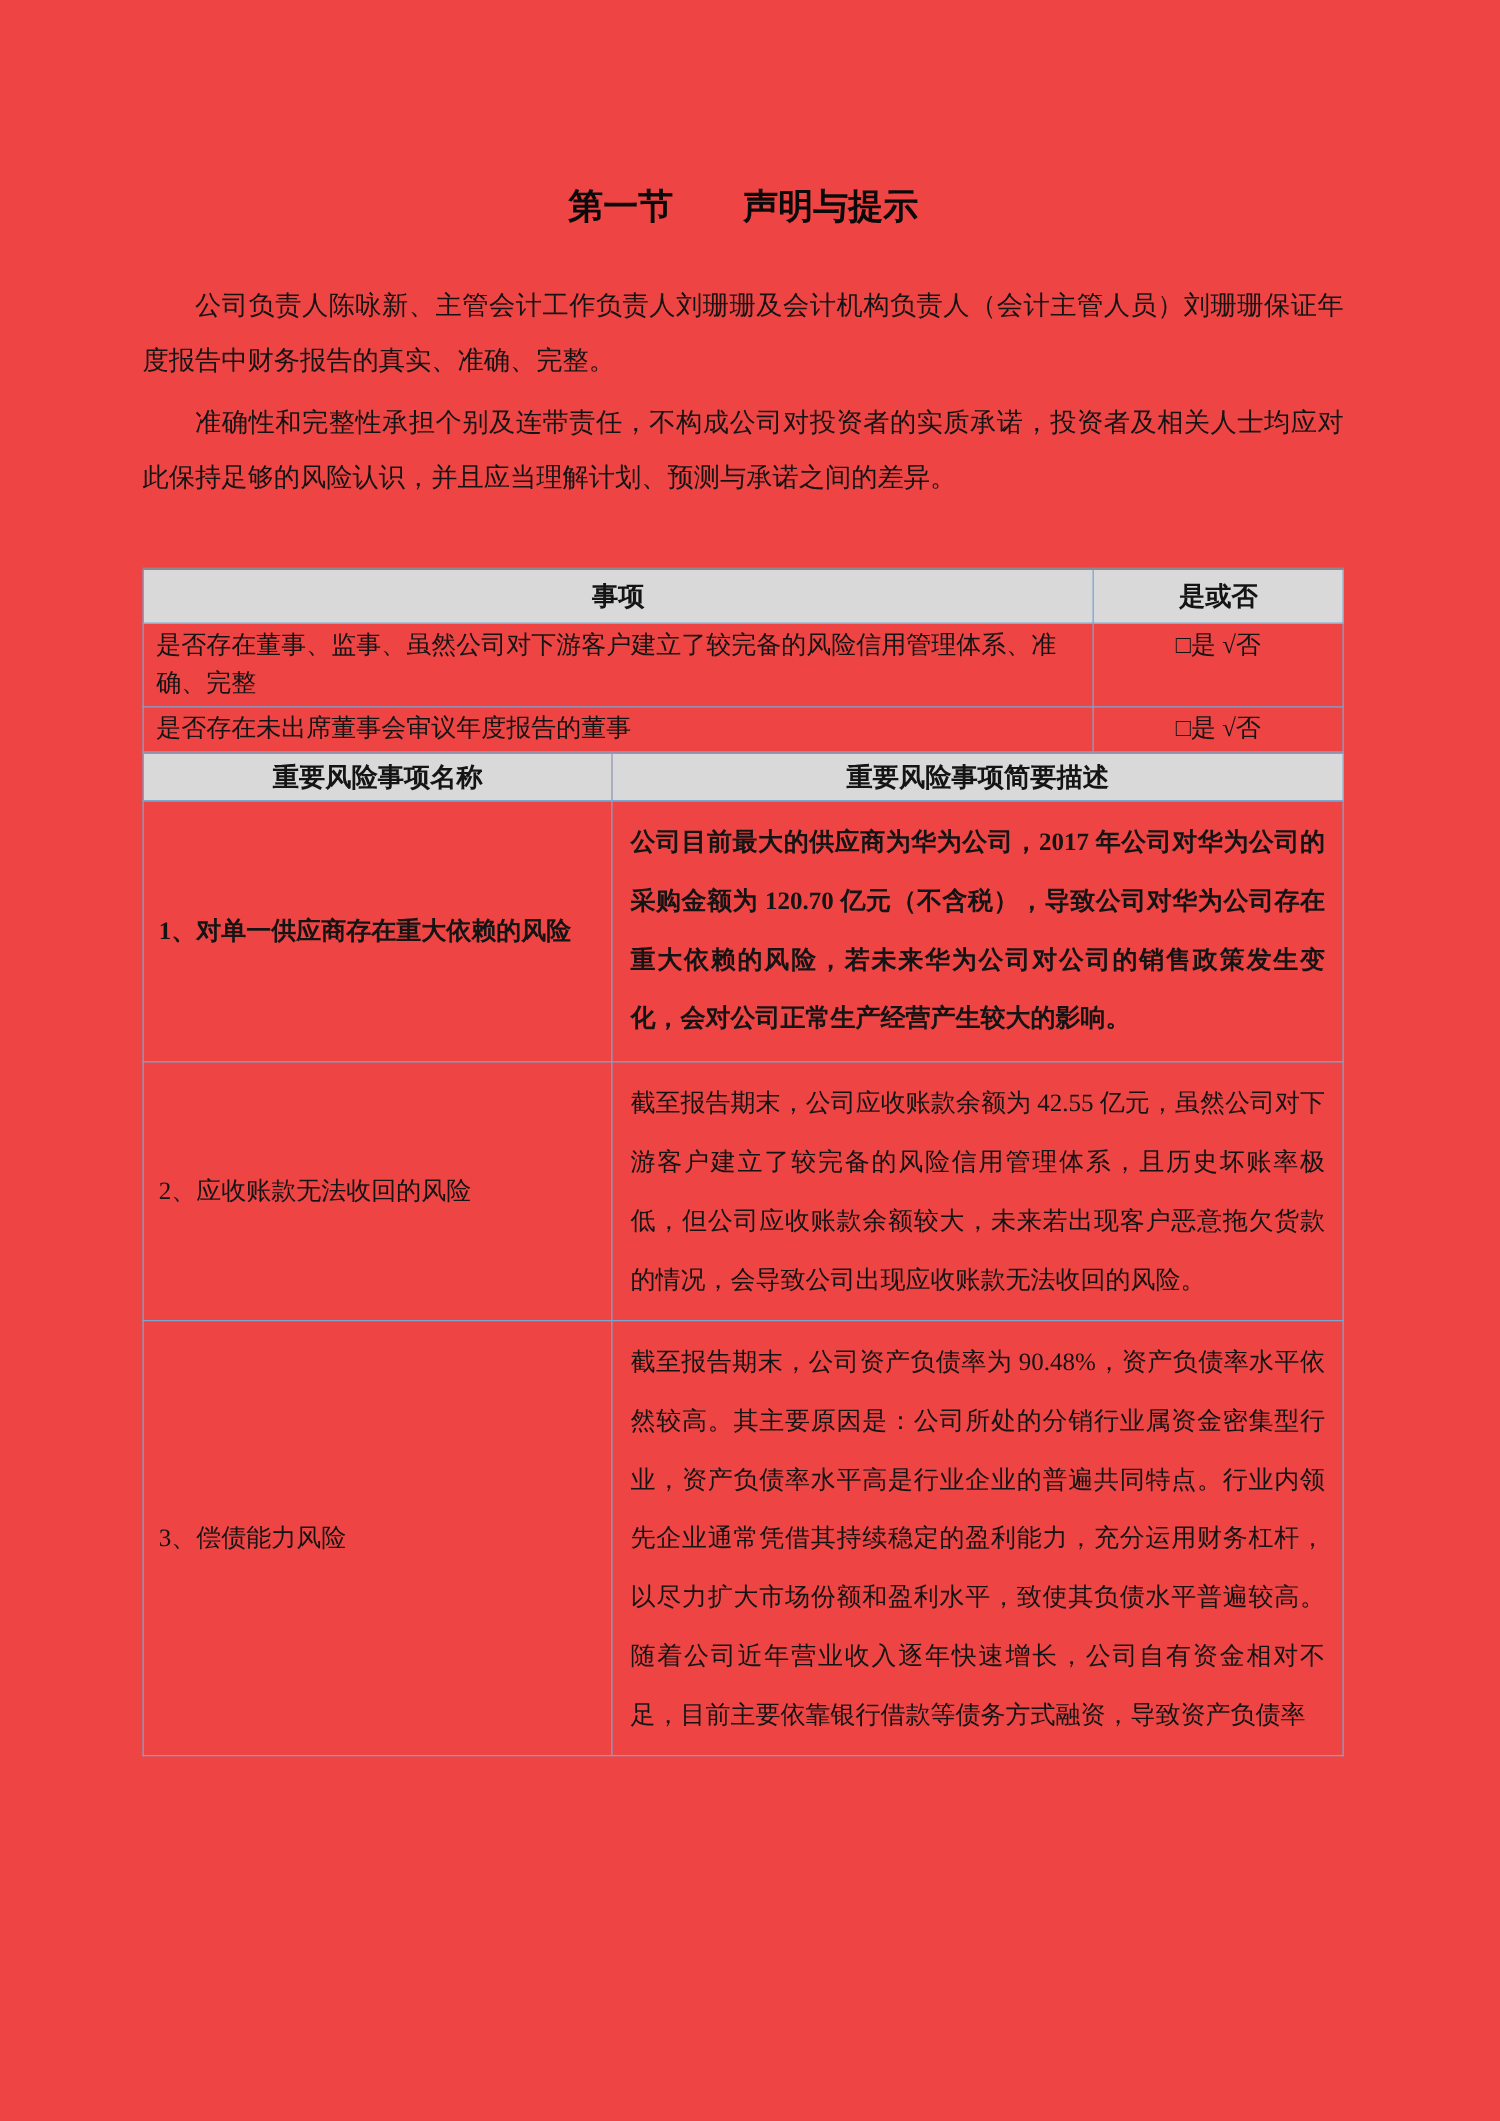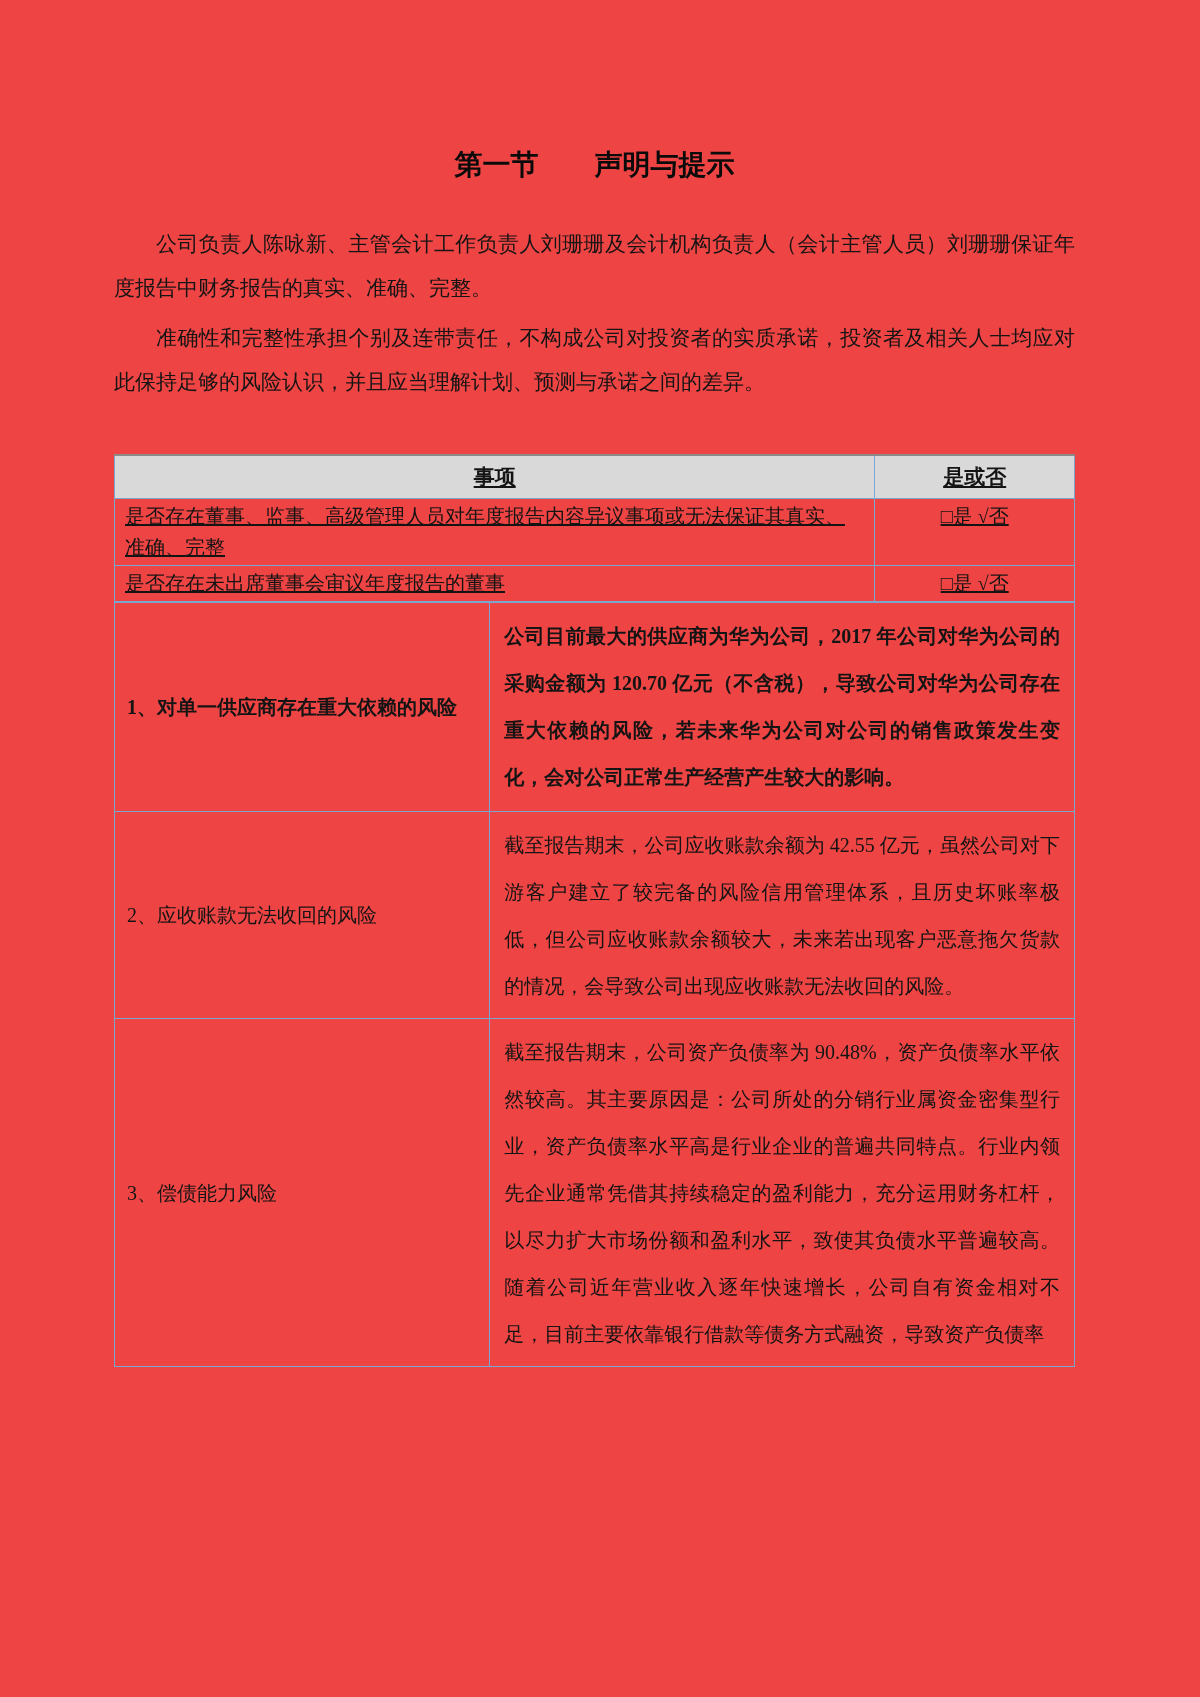--- a/index.html
+++ b/index.html
@@ -45,21 +45,20 @@
     width: 961px;
     table-layout: fixed;
   }
   
   .tbl-statement {
     margin-top: 50px;
     font-size: 20px;
   }
   .tbl-statement th, .tbl-statement td {
     border: 1px solid #7aa7d2;
-    text-decoration: underline;
   }
   .tbl-statement th {
     background: #d9d9d9;
     font-weight: bold;
     font-size: 21px;
     height: 40px;
     text-align: center;
     border-top: 2px solid #8a8a8a;
   }
   .tbl-statement td {
@@ -132,37 +131,41 @@
       <colgroup>
         <col class="col-item">
         <col class="col-ans">
       </colgroup>
       <tbody>
           <tr>
         <th>事项</th>
         <th>是或否</th>
       </tr>
       <tr class="r1">
-        <td>是否存在董事、监事、高级管理人员对年度报告内容异议事项或无法保证其真实、准确、完整</td>
+        <td>是否存在董事、监事、虽然公司对下游客户建立了较完备的风险信用管理体系、准确、完整</td>
         <td class="answer">□是 √否</td>
       </tr>
       <tr class="r2">
         <td>是否存在未出席董事会审议年度报告的董事</td>
         <td class="answer">□是 √否</td>
       </tr>
     </tbody>
       </table>
 
 
     <table class="tbl-risk">
       <colgroup>
         <col class="col-name">
         <col class="col-desc">
       </colgroup>
       <tbody>
+          <tr>
+        <th>重要风险事项名称</th>
+        <th>重要风险事项简要描述</th>
+      </tr>
       <tr class="r1">
         <td class="name">1、对单一供应商存在重大依赖的风险</td>
         <td class="desc">公司目前最大的供应商为华为公司，2017 年公司对华为公司的采购金额为 120.70 亿元（不含税），导致公司对华为公司存在重大依赖的风险，若未来华为公司对公司的销售政策发生变化，会对公司正常生产经营产生较大的影响。</td>
       </tr>
       <tr class="r2">
         <td class="name">2、应收账款无法收回的风险</td>
         <td class="desc">截至报告期末，公司应收账款余额为 42.55 亿元，虽然公司对下游客户建立了较完备的风险信用管理体系，且历史坏账率极低，但公司应收账款余额较大，未来若出现客户恶意拖欠货款的情况，会导致公司出现应收账款无法收回的风险。</td>
       </tr>
       <tr class="r3">
         <td class="name">3、偿债能力风险</td>

